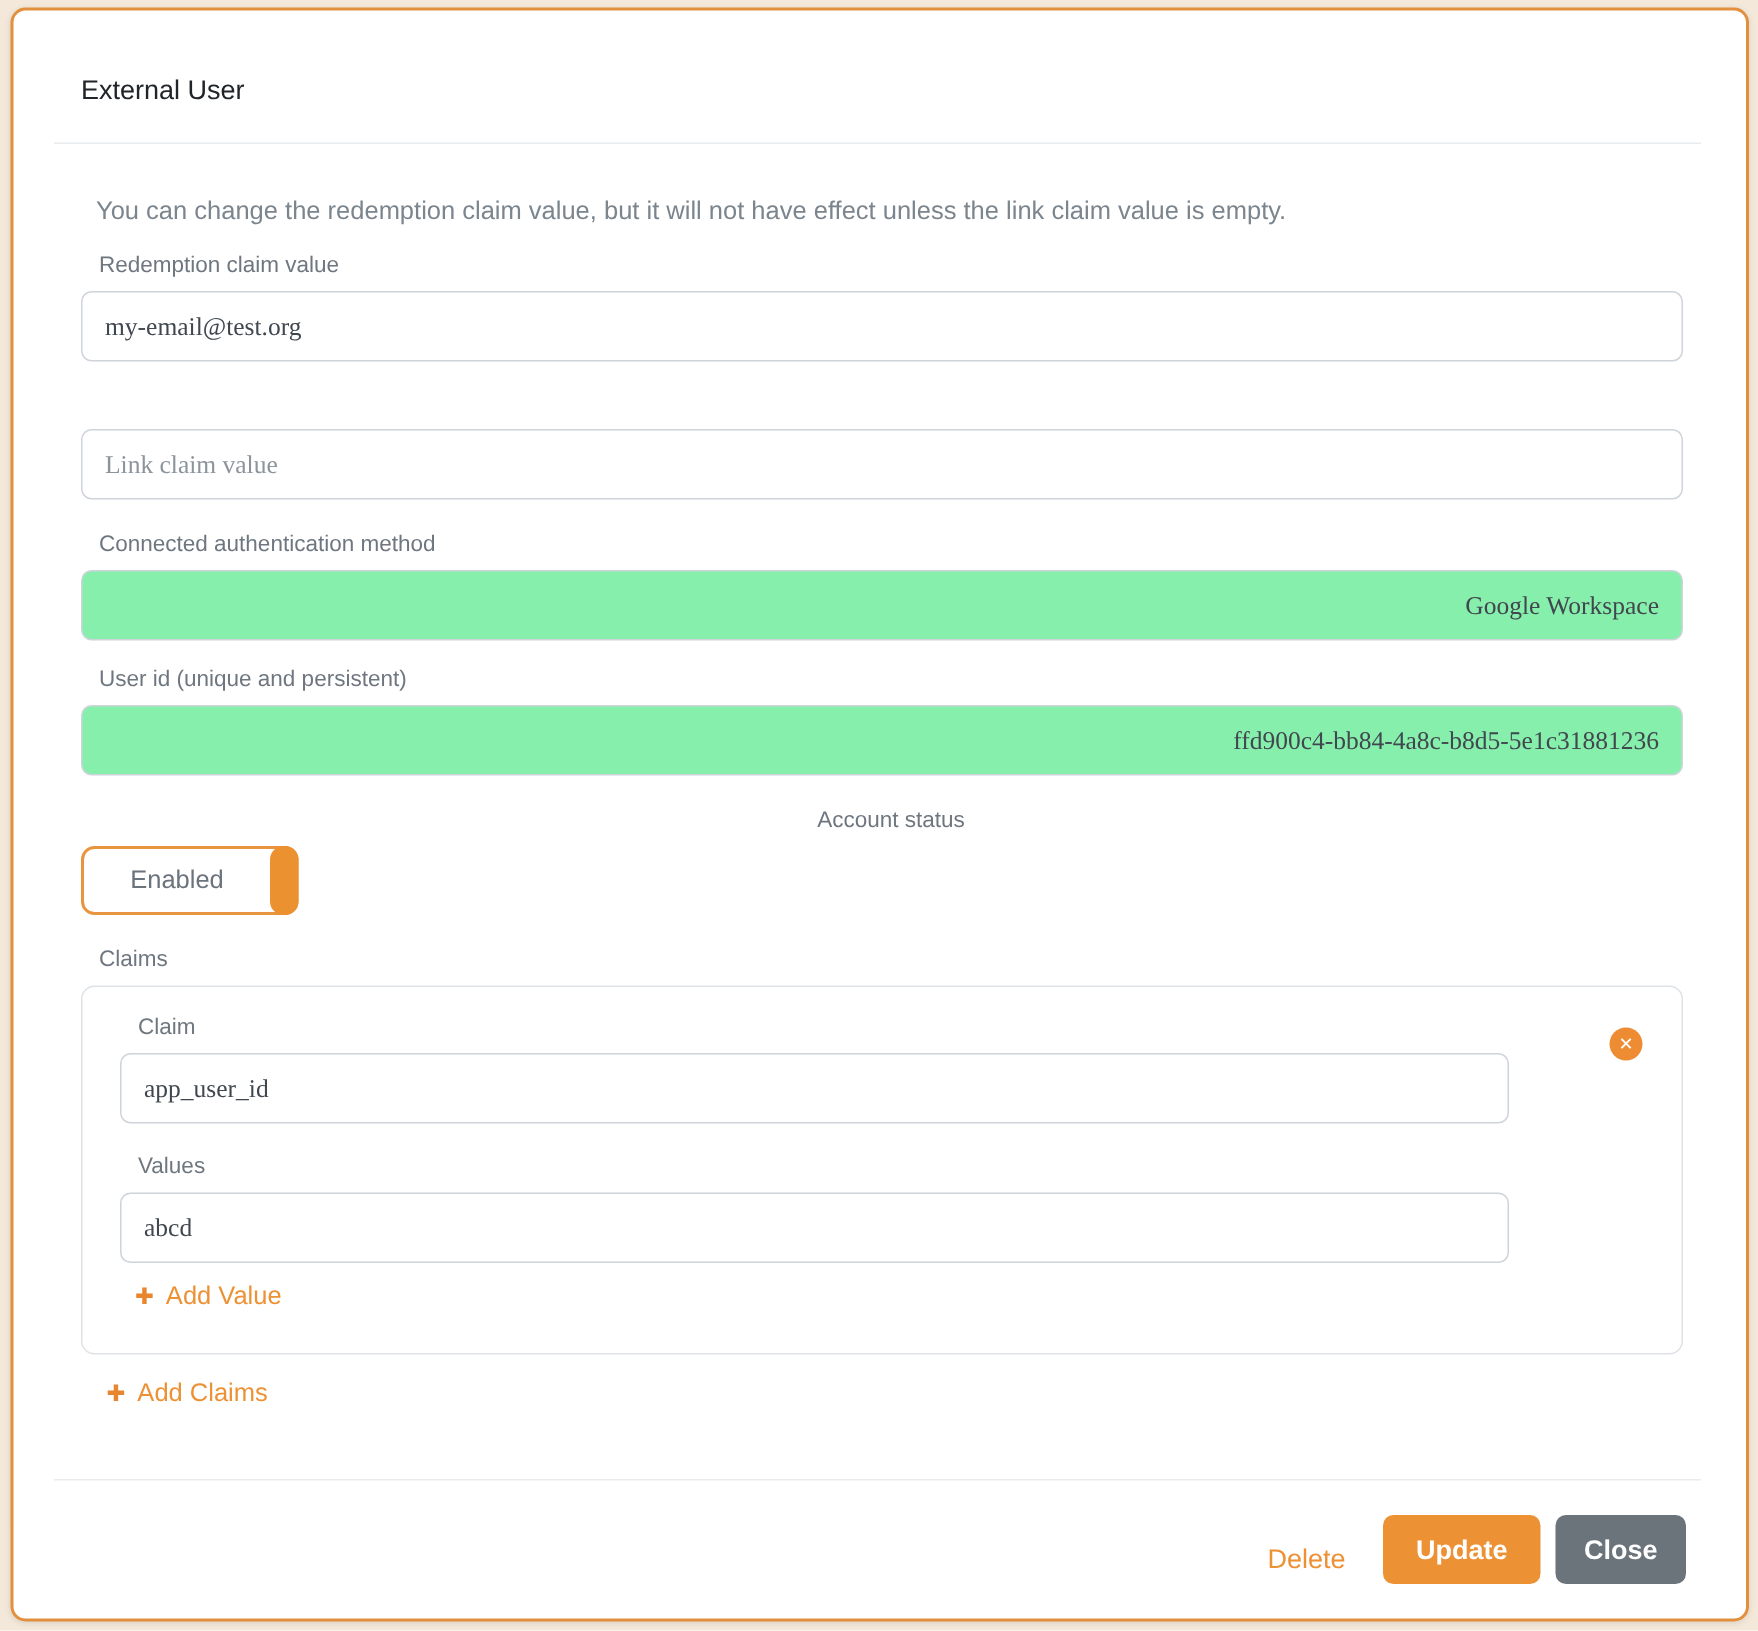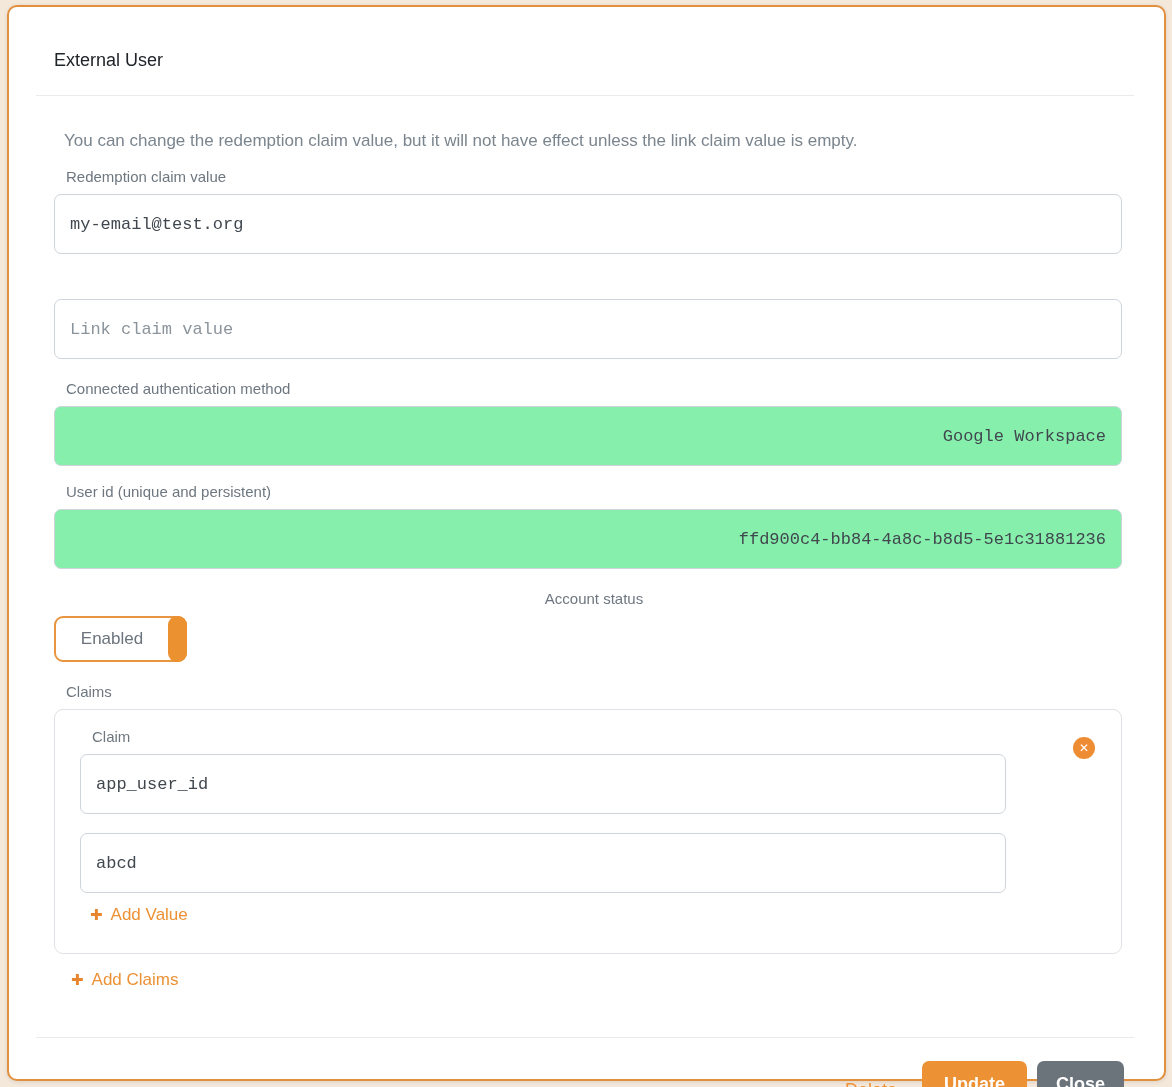--- a/index.html
+++ b/index.html
@@ -40,40 +40,40 @@
   .form-label {
     display: block;
     font-size: 15px;
     line-height: 20px;
     color: #6E7780;
     margin: 0 0 7px 12px;
   }
   .form-input {
     display: block;
     width: 100%;
-    height: 60px;
+    height: 47px;
     border: 1px solid #CED4DA;
     border-radius: 7px;
     background: #FFFFFF;
     padding: 0 15px;
     font-size: 17px;
     color: #40474E;
-    font-family: Liberation Mono, monospace;
+    font-family: Liberation Serif, serif;
     outline: none;
   }
   .form-input::placeholder { color: #8B939B; opacity: 1; }
   .form-input.is-disabled { background: #86efac; text-align: right; }
   .g1 { margin-bottom: 45px; }
   .g2 { margin-bottom: 20px; }
   .g3 { margin-bottom: 16px; }
   .g4 { margin-bottom: 20px; }
   .g5 { margin-bottom: 20px; text-align: center; }
   .toggle {
     position: relative;
-    width: 133px;
+    width: 145px;
     height: 46px;
     border: 2px solid #E9953F;
     border-radius: 9px;
     display: flex;
     align-items: center;
     justify-content: center;
     padding-right: 17px;
     cursor: pointer;
     background: #FFFFFF;
   }
@@ -203,20 +203,21 @@
       <label class="form-label">Claims</label>
 
       <div class="claims-box">
         <button class="remove-btn">
           <span>✕</span>
         </button>
 
         <label class="form-label">Claim</label>
         <input class="form-input claim-gap1" type="text" value="app_user_id" style="">
 
+        <label class="form-label">Values</label>
         <input class="form-input claim-gap2" type="text" value="abcd" style="">
 
         <a class="add-link add-value">
           <span class="plus">✚</span>
           <span>Add Value</span>
         </a>
       </div>
 
       <a class="add-link add-claims">
         <span class="plus">✚</span>

